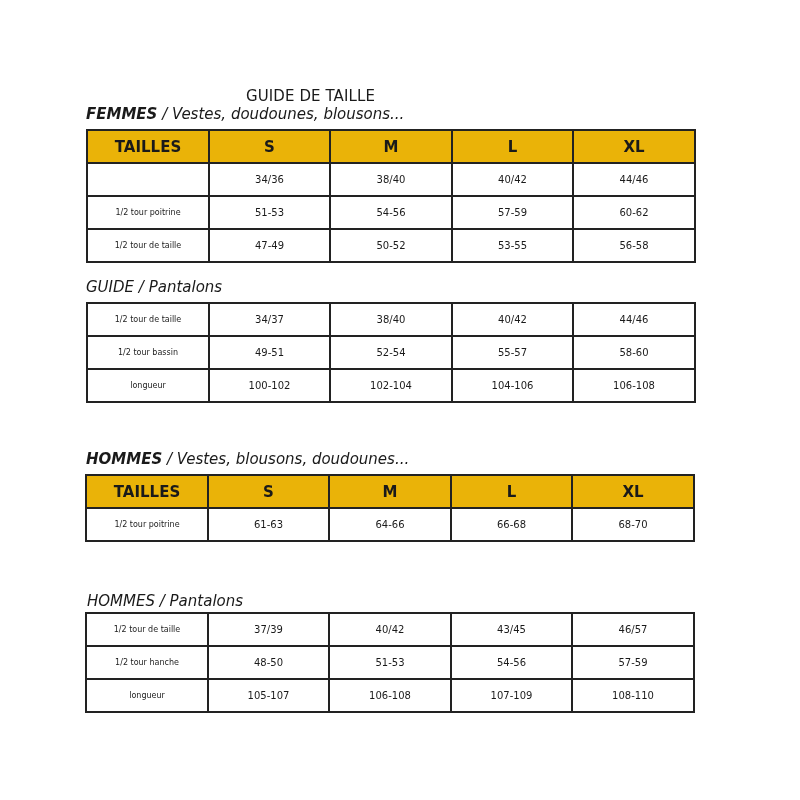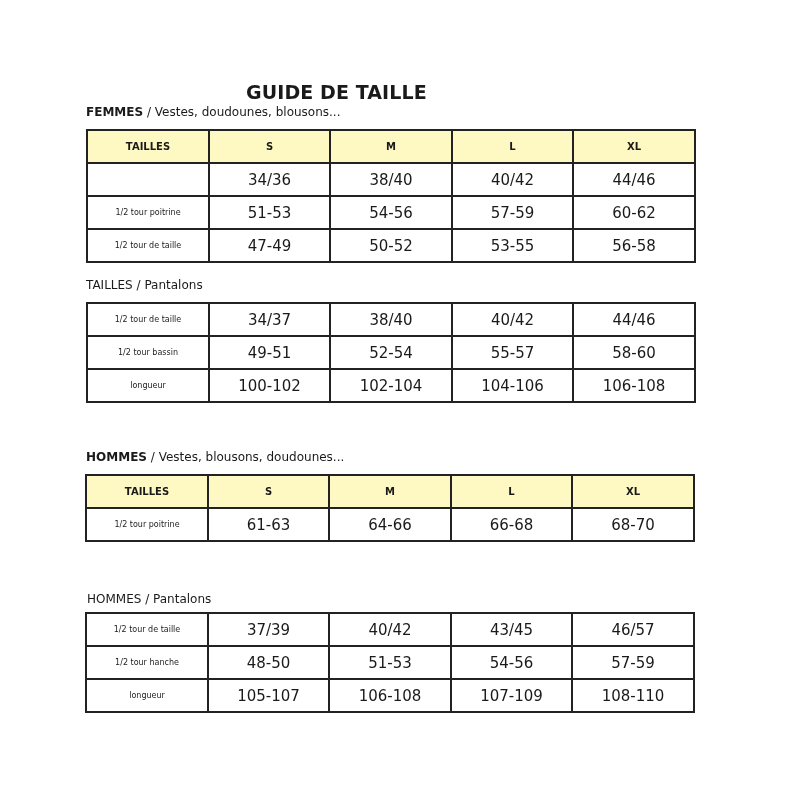--- a/index.html
+++ b/index.html
@@ -11,61 +11,62 @@
     width: 800px;
     height: 800px;
     position: relative;
     overflow: hidden;
     font-family: "DejaVu Sans", "Liberation Sans", sans-serif;
     color: #1a1a1a;
   }
   .page-title {
     position: absolute;
     left: 246px;
-    top: 81px;
-    font-size: 19px;
-    font-weight: bold;
+    top: 87px;
+    font-size: 15px;
+    font-weight: normal;
     letter-spacing: 0.1px;
   }
   .section-label {
     position: absolute;
     left: 86px;
-    font-size: 12px;
+    font-size: 15px;
     white-space: nowrap;
+    font-style: italic;
   }
   .section-label .bold {
     font-weight: bold;
   }
   table.size-table {
     position: absolute;
     left: 86px;
     border-collapse: collapse;
     table-layout: fixed;
     width: 608px;
   }
   table.size-table td, table.size-table th {
     border: 2px solid #222;
     text-align: center;
     vertical-align: middle;
     padding: 0;
     height: 33px;
     box-sizing: border-box;
   }
   table.size-table th {
-    background: #fef9c3;
-    font-size: 10px;
+    background: #eab308;
+    font-size: 15px;
     font-weight: bold;
   }
   table.size-table td.row-label {
     font-size: 8px;
     color: #222;
     margin-left: 17px;
   }
   table.size-table td.val {
-    font-size: 15px;
+    font-size: 10px;
   }
   col.c0 { width: 122px; }
   col.c1 { width: 121px; }
   col.c2 { width: 122px; }
   col.c3 { width: 121px; }
   col.c4 { width: 122px; }
 </style>
 </head>
 <body>
 
@@ -108,21 +109,21 @@
     <td class="row-label">1/2 tour de taille</td>
     <td class="val">47-49</td>
     <td class="val">50-52</td>
     <td class="val">53-55</td>
     <td class="val">56-58</td>
   </tr>
 </tbody>
   </table>
 
 <div class="section-label" style="top:278px;">
-  <span class="bold"></span><span>TAILLES / Pantalons</span>
+  <span class="bold"></span><span>GUIDE / Pantalons</span>
 </div>
 <table class="size-table" style="top:302px;">
   <colgroup>
       <col class="c0">
       <col class="c1">
       <col class="c2">
       <col class="c3">
       <col class="c4">
     </colgroup>
   <tbody>

